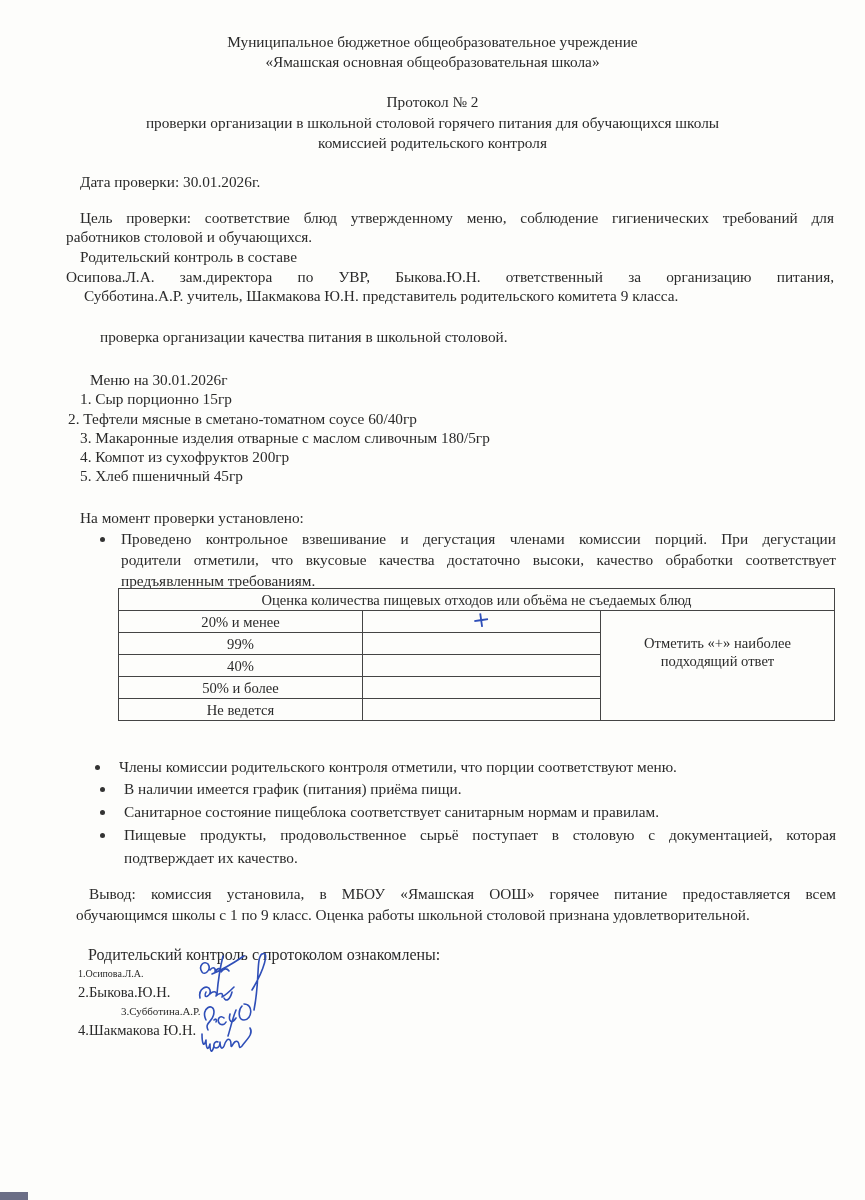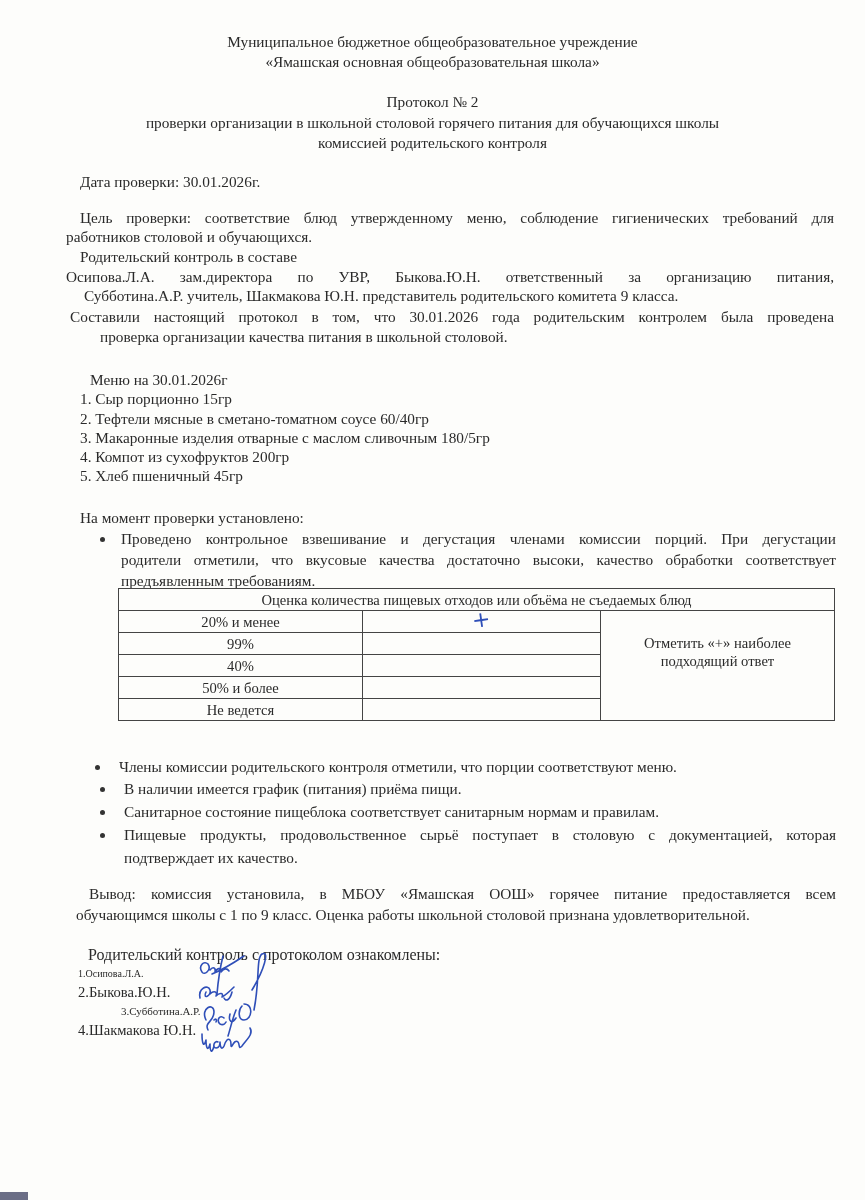--- a/index.html
+++ b/index.html
@@ -32,27 +32,26 @@
   <div class="t center" style="top:133px;">комиссией родительского контроля</div>
   <div class="t center" style="top:113px;">проверки организации в школьной столовой горячего питания для обучающихся школы</div>
 
   <div class="t" style="left:80px; top:172px;">Дата проверки: 30.01.2026г.</div>
 
   <div class="t just" style="left:80px; top:208px; width:754px;">Цель проверки: соответствие блюд утвержденному меню, соблюдение гигиенических требований для</div>
   <div class="t" style="left:66px; top:227px;">работников столовой и обучающихся.</div>
   <div class="t" style="left:80px; top:247px;">Родительский контроль в составе</div>
   <div class="t just" style="left:66px; top:267px; width:768px;">Осипова.Л.А. зам.директора по УВР, Быкова.Ю.Н. ответственный за организацию питания,</div>
   <div class="t" style="left:84px; top:286px;">Субботина.А.Р. учитель, Шакмакова Ю.Н. представитель родительского комитета 9 класса.</div>
-  <div class="t just" style="left:70px; top:307px; width:764px;">Составили настоящий протокол в том, что 30.01.2026 года родительским контролем была проведена</div>
   <div class="t" style="left:66px; top:327px;margin-left:34px;">проверка организации качества питания в школьной столовой.</div>
 
   <div>
     <div class="t" style="left:90px; top:370px;">Меню на 30.01.2026г</div>
     <div class="t" style="left:80px; top:389px;">1. Сыр порционно 15гр</div>
-    <div class="t" style="left:80px; top:409px;text-align:center;">2. Тефтели мясные в сметано-томатном соусе 60/40гр</div>
+    <div class="t" style="left:68px; top:409px;text-align:center;">2. Тефтели мясные в сметано-томатном соусе 60/40гр</div>
     <div class="t" style="left:80px; top:428px;">3. Макаронные изделия отварные с маслом сливочным 180/5гр</div>
     <div class="t" style="left:80px; top:447px;">4. Компот из сухофруктов 200гр</div>
     <div class="t" style="left:80px; top:466px;">5. Хлеб пшеничный 45гр</div>
   </div>
 
   <div class="t" style="left:80px; top:508px;">На момент проверки установлено:</div>
   <span class="bullet" style="left:100px; top:537px;"></span>
   <div class="t just" style="left:121px; top:529px; width:715px;">Проведено контрольное взвешивание и дегустация членами комиссии порций. При дегустации</div>
   <div class="t just" style="left:121px; top:550px; width:715px;">родители отметили, что вкусовые качества достаточно высоки, качество обработки соответствует</div>
   <div class="t" style="left:121px; top:571px;">предъявленным требованиям.</div>

